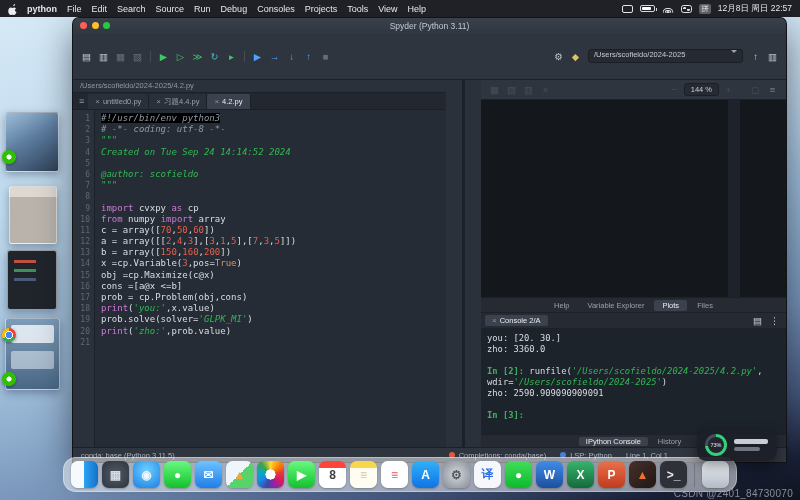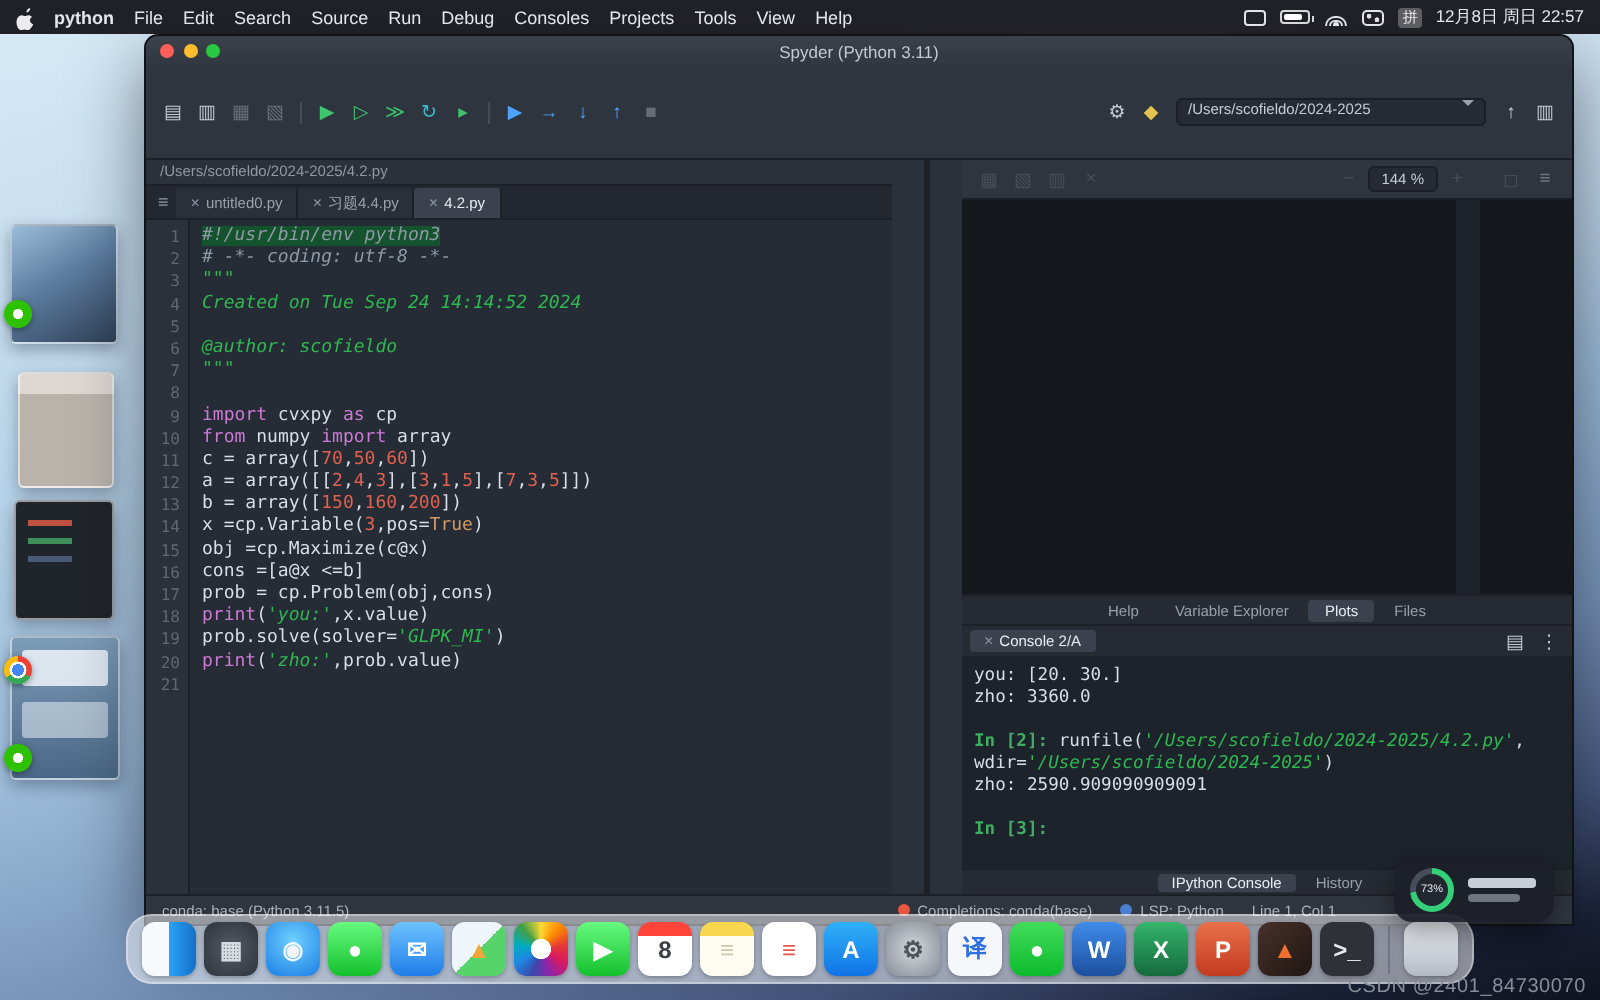--- a/index.html
+++ b/index.html
@@ -65,21 +65,21 @@
   .etabs-menu{color:#8f98a3;font-size:9px;padding:0 4px;}
   #etabs{display:flex;height:16px;align-items:flex-end;}
   .etab{display:flex;align-items:center;gap:3px;padding:0 7px;height:15px;font-size:7.5px;color:#99a2ad;background:#2a3039;border-right:1px solid #1d2127;border-radius:2px 2px 0 0;white-space:nowrap;}
   .etab.active{background:#3b424d;color:#e9ecf1;}
   .tclose{color:#8a93a0;font-size:8px;font-style:normal;}
   .code-wrap{flex:1;display:flex;min-height:0;font-family:"DejaVu Sans Mono","Liberation Mono",monospace;}
   .gutter{flex:0 0 22px;background:#2b313a;border-right:1px solid #1d2127;color:#5f6873;font-size:8px;text-align:right;padding:3px 4px 0 0;}
   .gln{height:11.2px;line-height:11.2px;}
   .code{flex:1;padding:3px 0 0 6px;overflow:hidden;}
   .cline{height:11.2px;line-height:11.2px;font-size:9px;white-space:pre;}
-  .cline.cur .tok{background:#14532d;}
+  .cline.cur .tok{background:#000000;}
   .tok.pl{color:#d9dee5}
   .tok.cm{color:#8e99a6;font-style:italic}
   .tok.str{color:#2eb850;font-style:italic}
   .tok.kw{color:#cc7ad6}
   .tok.bi{color:#cc7ad6}
   .tok.num{color:#e06050}
   .tok.kc{color:#d19a66}
   .tok.prompt{color:#3fae62;font-weight:bold;}
   .vsplit{flex:0 0 3px;background:#1d2127;}
   

